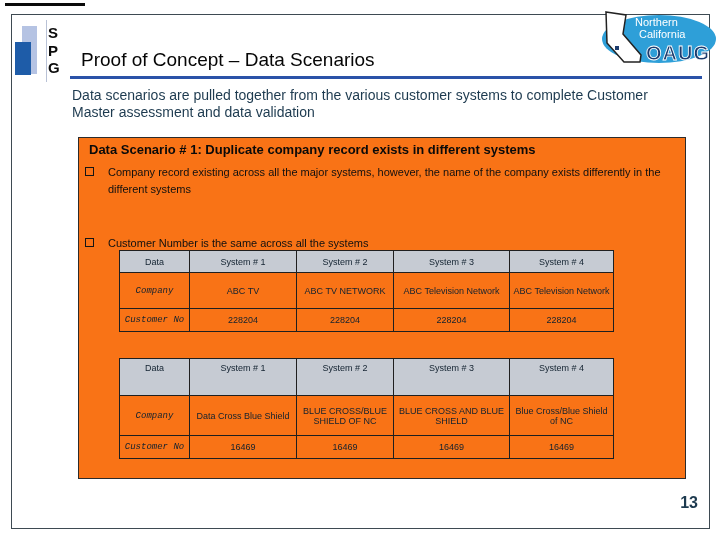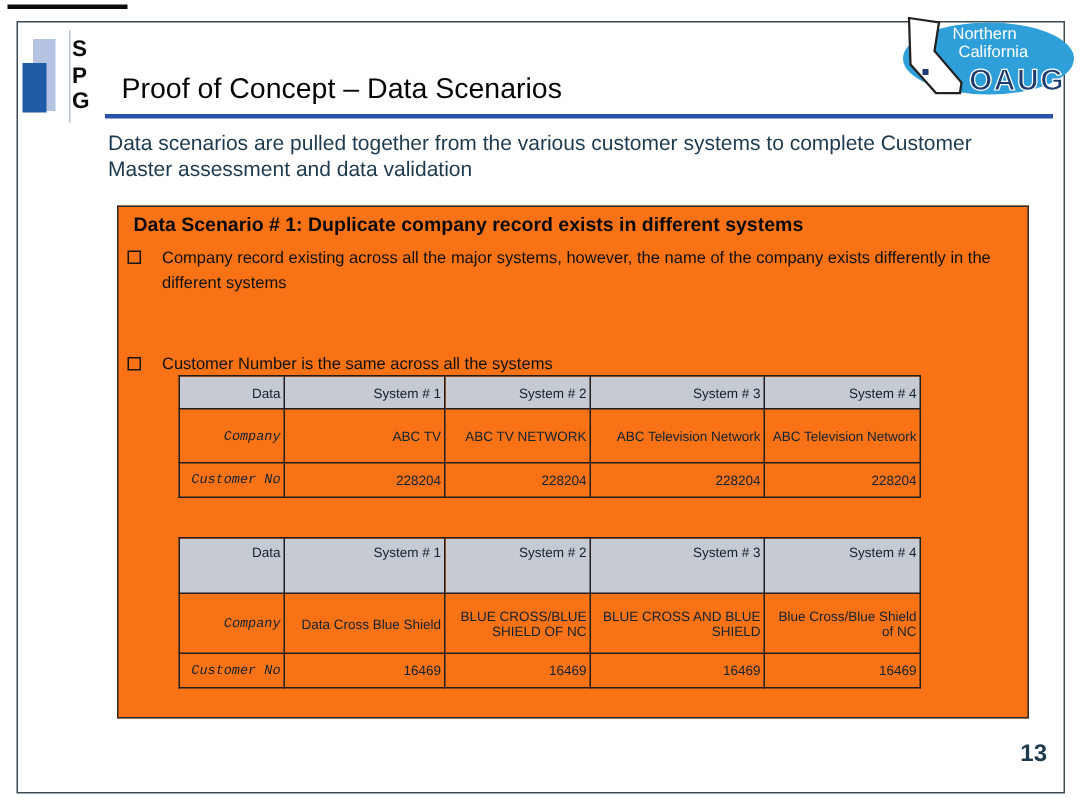--- a/index.html
+++ b/index.html
@@ -89,21 +89,21 @@
   table.data-table {
     position: absolute; left: 40px;
     border-collapse: collapse;
     table-layout: fixed;
     font-size: 9px; color: #122230;
   }
   table.t1 { top: 112px; }
   table.t2 { top: 220px; }
   table.data-table td {
     border: 1px solid #1f1f1f;
-    text-align: right;
+    text-align: center;
     vertical-align: middle;
     padding: 1px 2px;
     overflow: hidden;
   }
   table.data-table td.th { background: #c6cbd3; }
   table.t1 tr.hdr td { height: 22px; }
   table.t1 tr.company td { height: 36px; }
   table.t1 tr.custno td { height: 23px; }
   table.t2 tr.hdr td { height: 37px; vertical-align: top; padding-top: 4px; }
   table.t2 tr.company td { height: 40px; }

